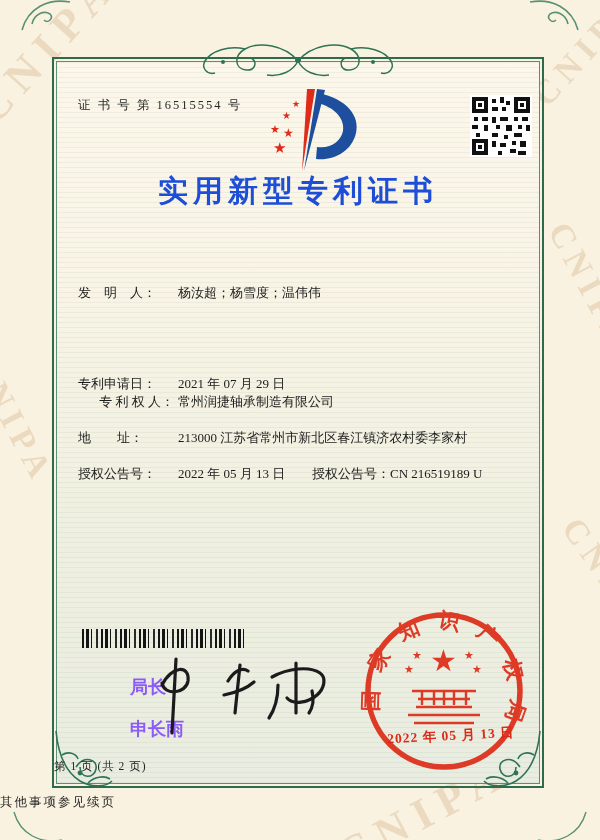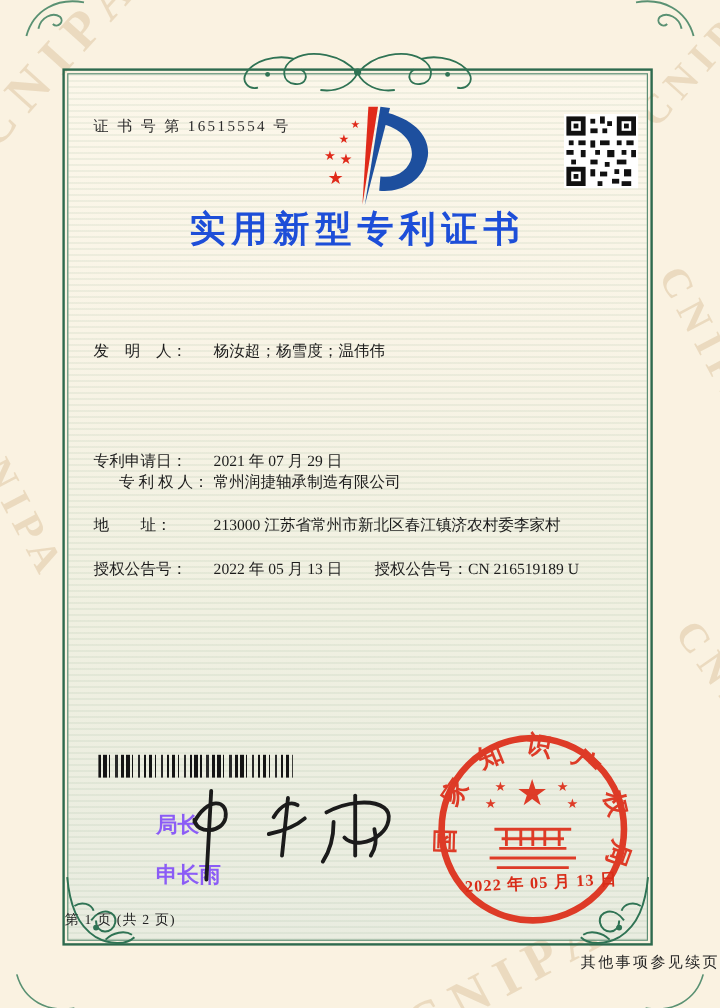--- a/index.html
+++ b/index.html
@@ -90,21 +90,21 @@
     text-align:center;font-size:13.5px;font-weight:600;color:#d92c18;
     letter-spacing:1px;transform:rotate(-3deg);
   }
   
   .page-num{
     position:absolute;left:0;top:700px;width:100%;
     text-align:left;font-size:11.5px;letter-spacing:1px;color:#222;
   }
   .cont-note{
     position:absolute;left:0;top:794px;width:100%;
-    text-align:right;font-size:12.5px;letter-spacing:2px;color:#262626;
+    text-align:left;font-size:12.5px;letter-spacing:2px;color:#262626;
   }
   
   .top-orn{position:absolute;left:50%;top:-22px;transform:translateX(-50%);width:210px;height:46px;}
   .corner-orn{position:absolute;width:64px;height:64px;}
   .corner-orn.bl{left:-4px;bottom:-5px;}
   .corner-orn.br{right:-4px;bottom:-5px;transform:scaleX(-1);}
 </style>
 </head>
 <body>
 

